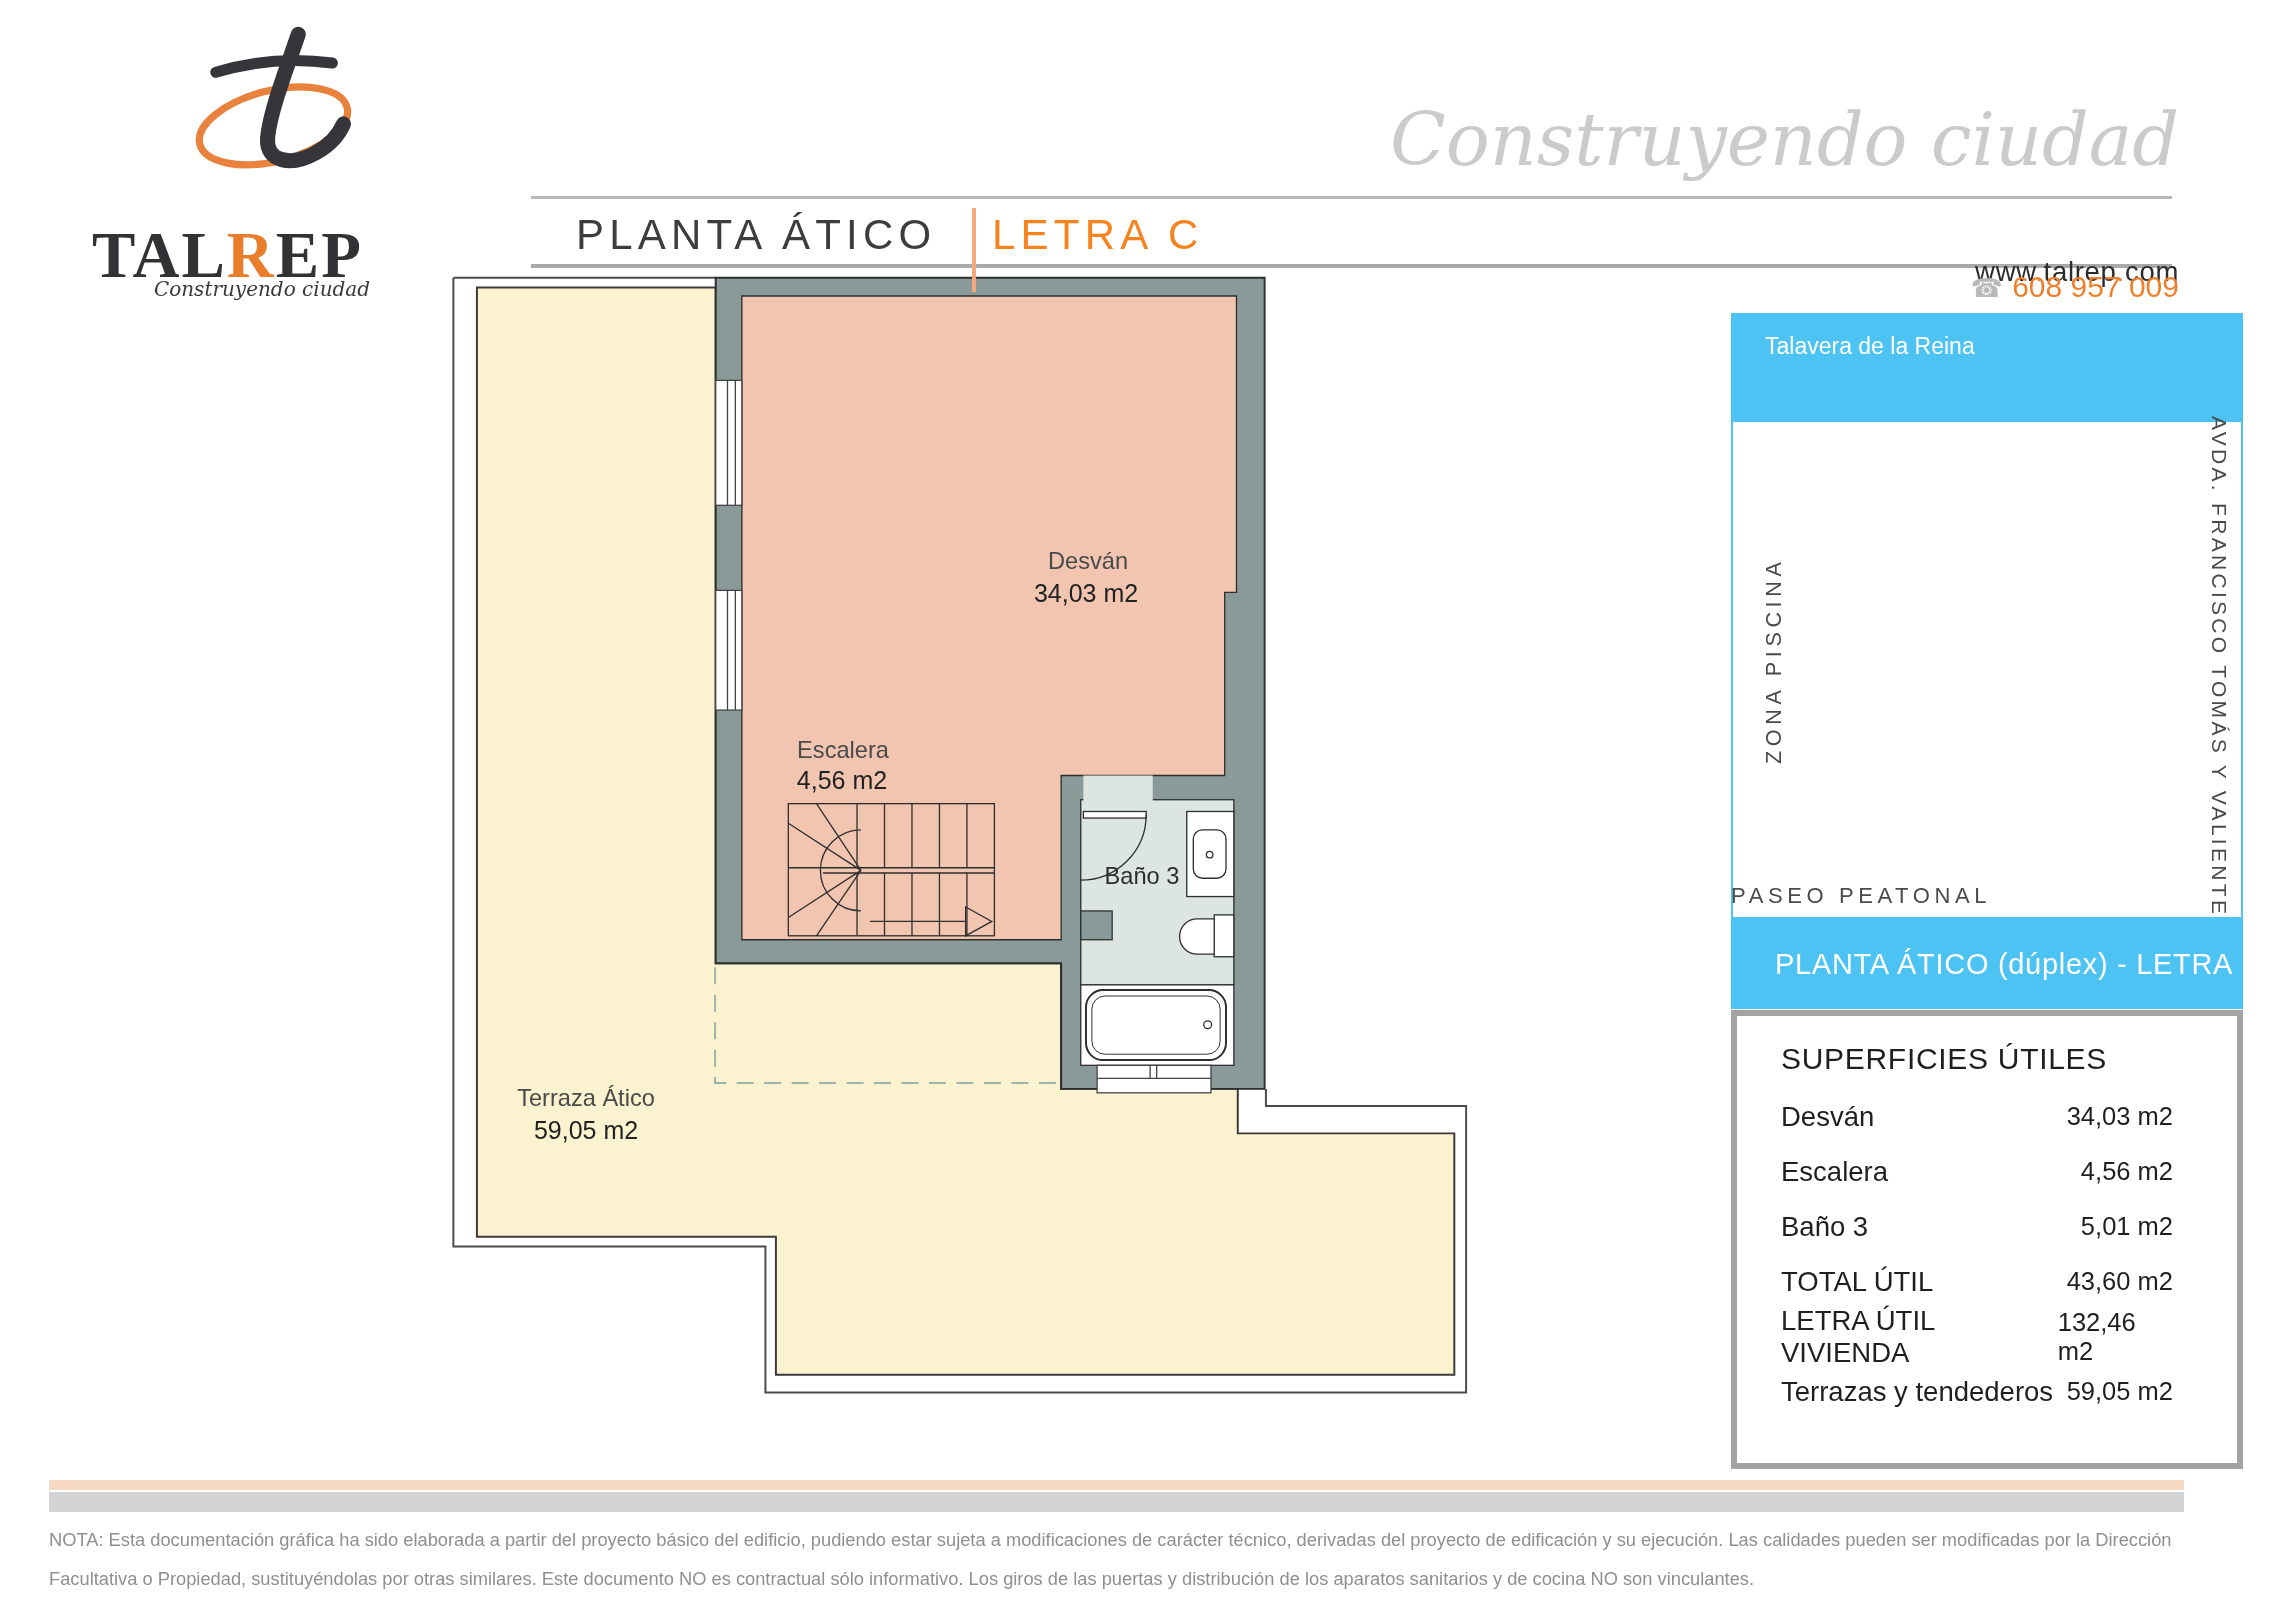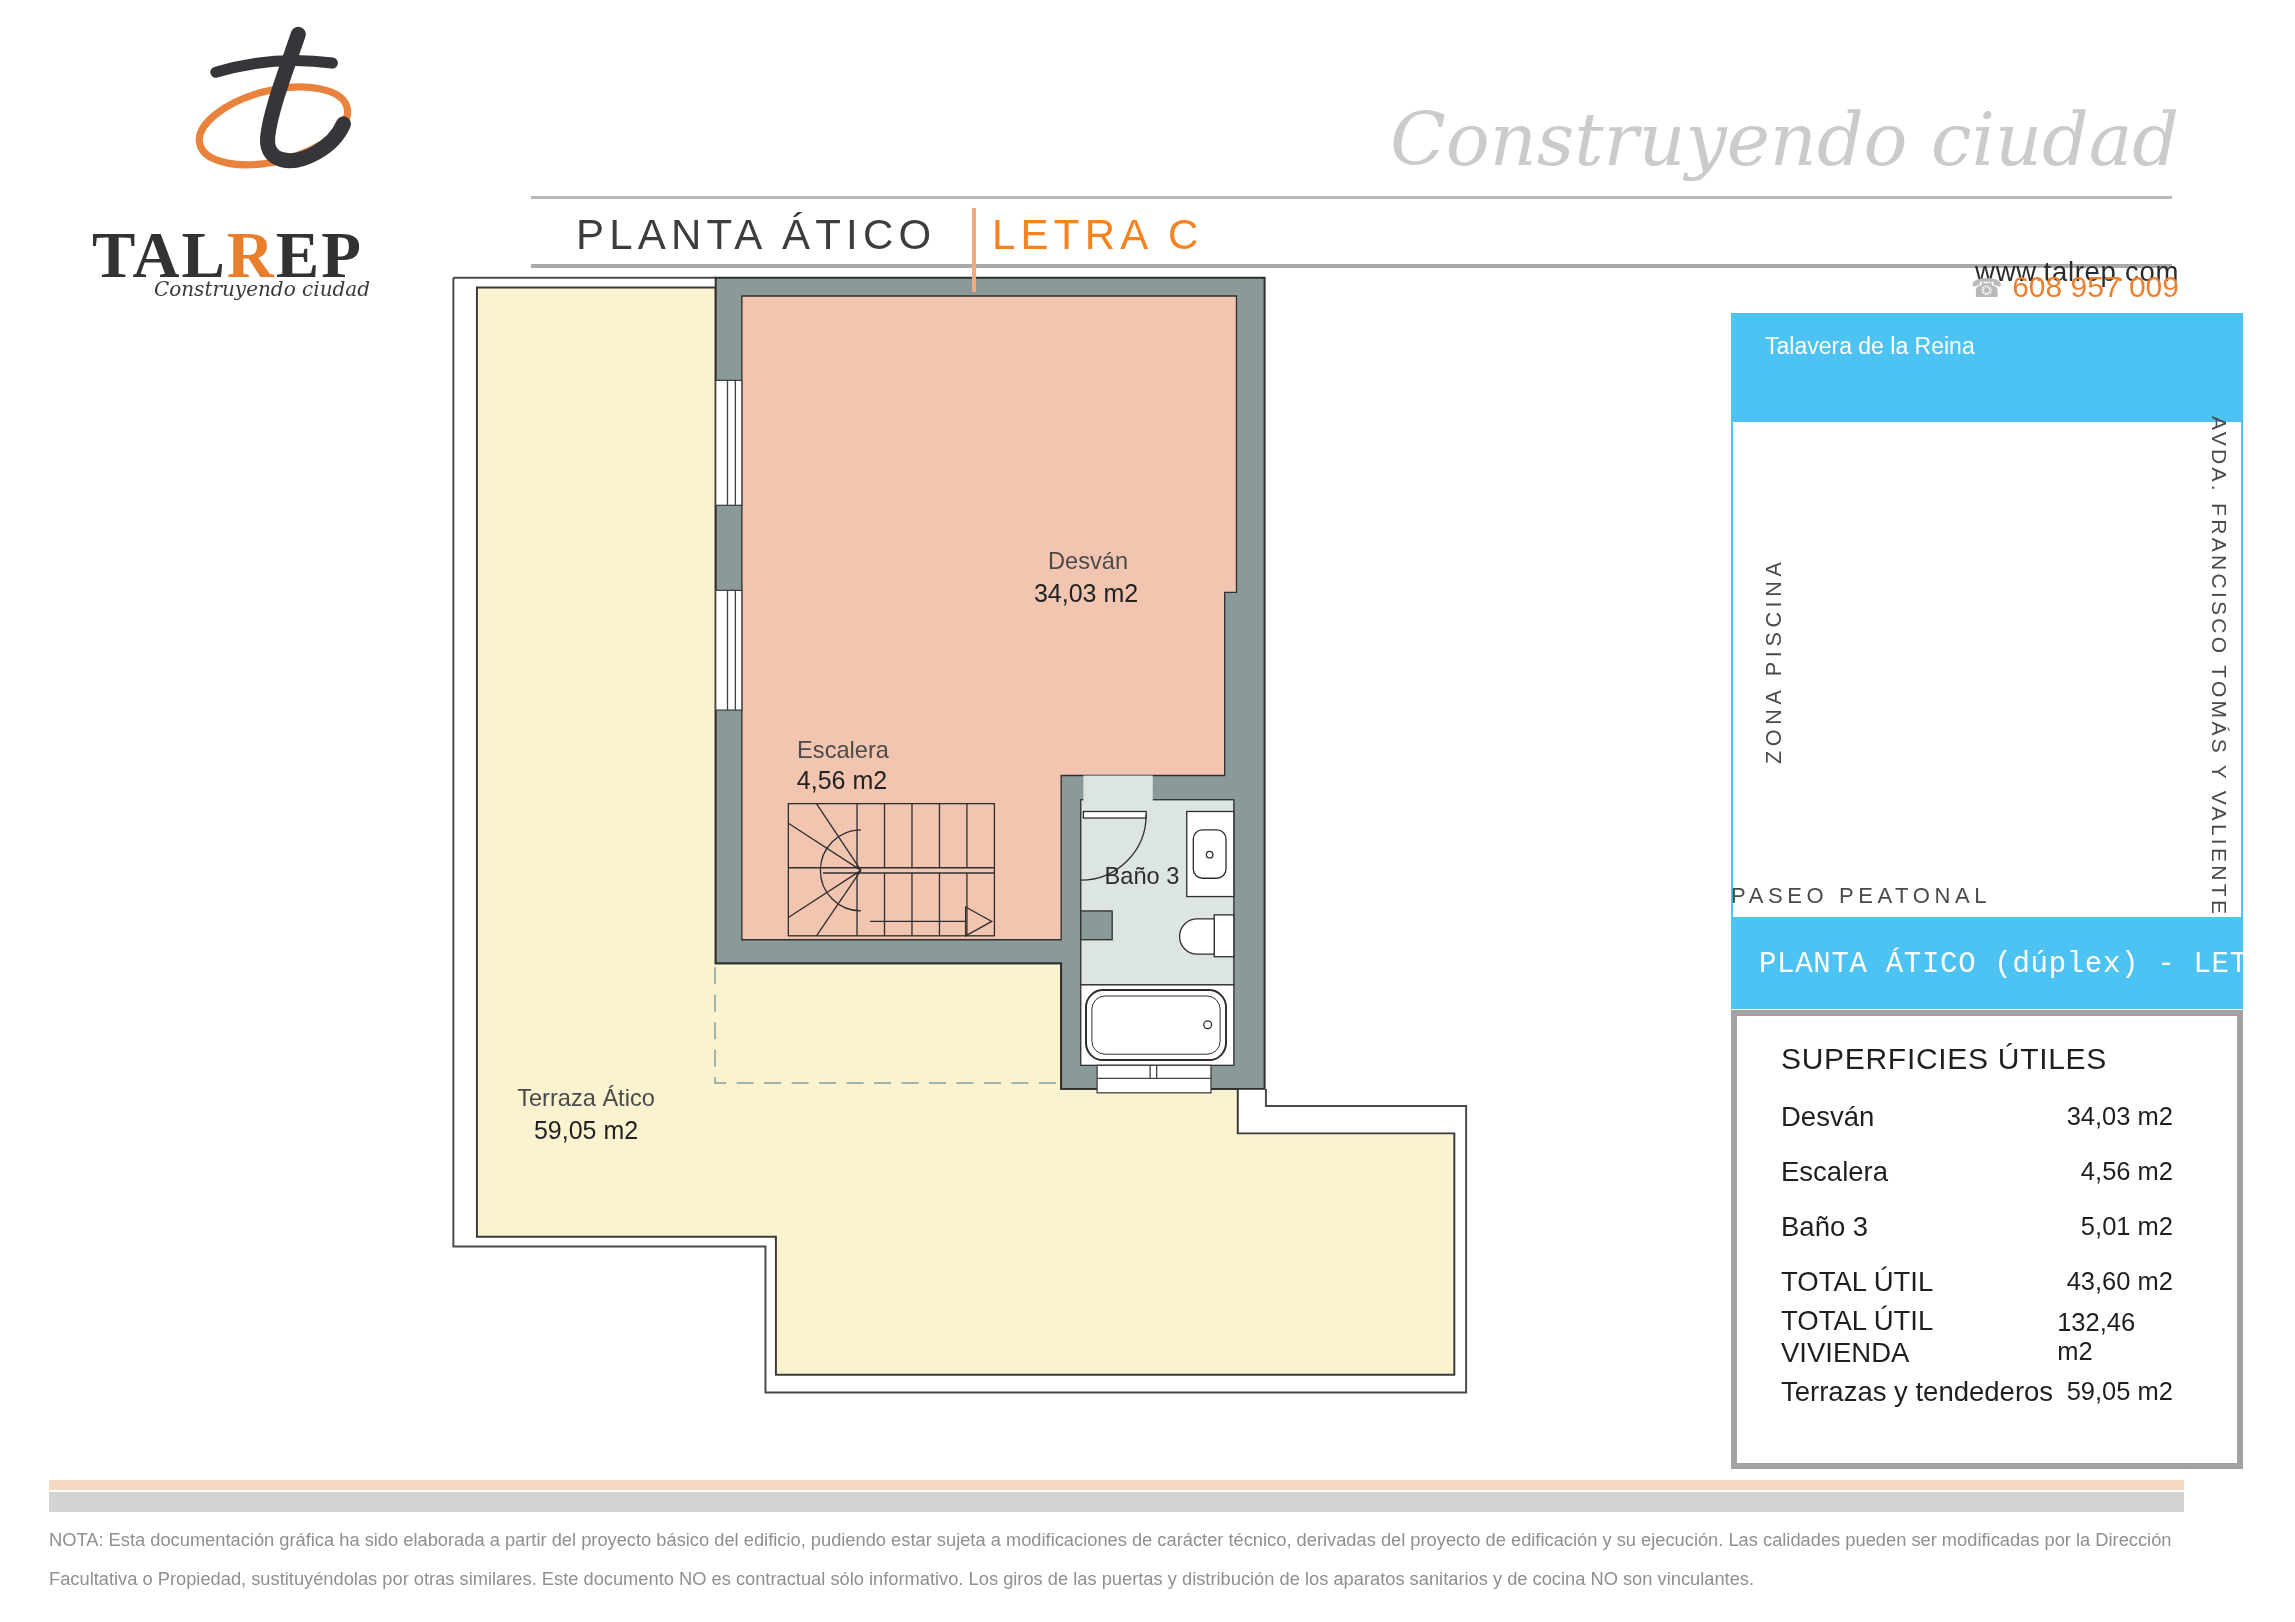--- a/index.html
+++ b/index.html
@@ -46,21 +46,21 @@
   #phone-row .ph-icon{color:#b9b9b9;font-size:26px;margin-right:9.2px;}
 
   
   .blue-box{background:#4dc3f4;color:#ffffff;}
   #address-box{left:1731px;top:313px;width:512px;height:107px;}
   #address-box .line{padding-left:34px;font-size:23px;line-height:41px;}
   #address-box .pad{height:13px;}
   #siteplan-panel{left:1731px;top:420px;width:512px;height:499px;background:#fff;
     border:2px solid #4dc3f4;box-sizing:border-box;}
   #unit-bar{left:1731px;top:919px;width:512px;height:90px;display:flex;align-items:center;}
-  #unit-bar .txt{padding-left:28px;font-size:29px;letter-spacing:0.7px;white-space:nowrap;font-family:Liberation Mono, monospace;}
+  #unit-bar .txt{padding-left:44px;font-size:29px;letter-spacing:0.7px;white-space:nowrap;}
   #unit-bar .letter{font-size:35px;position:relative;top:3.3px;margin-left:9.2px;}
   #surfaces-panel{left:1731px;top:1010px;width:512px;height:459px;background:#fff;
     border:6px solid #a3a3a3;box-sizing:border-box;}
   #surfaces-title{margin:26px 64px 13px 44px;font-size:30px;color:#1f1f1f;letter-spacing:0.7px;}
   .srow{display:flex;justify-content:space-between;align-items:center;height:55px;
     margin:0 64px 0 44px;}
   .srow .lbl{font-size:27.5px;color:#1f1f1f;}
   .srow .val{font-size:25.5px;color:#1f1f1f;}
 
   
@@ -289,21 +289,21 @@
   </div>
   <div class="srow">
     <span class="lbl">Baño 3</span>
     <span class="val">5,01 m2</span>
   </div>
   <div class="srow">
     <span class="lbl">TOTAL   ÚTIL</span>
     <span class="val">43,60 m2</span>
   </div>
   <div class="srow">
-    <span class="lbl">TOTAL   ÚTIL VIVIENDA</span>
+    <span class="lbl">LETRA   ÚTIL VIVIENDA</span>
     <span class="val">132,46 m2</span>
   </div>
   <div class="srow">
     <span class="lbl">Terrazas y tendederos</span>
     <span class="val">59,05 m2</span>
   </div>
 </div>
 
 <div class="abs room-label room-name" id="lbl-desvan">Desván</div>
 <div class="abs room-label room-area" id="val-desvan">34,03 m2</div>

